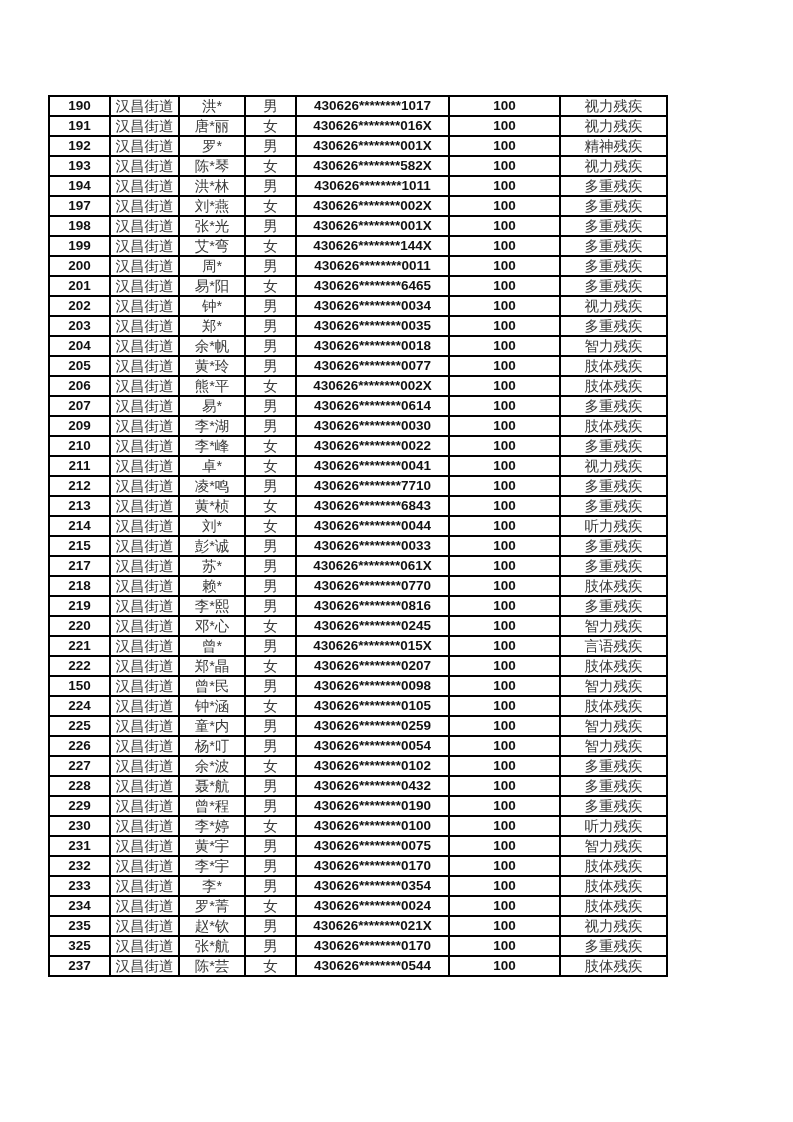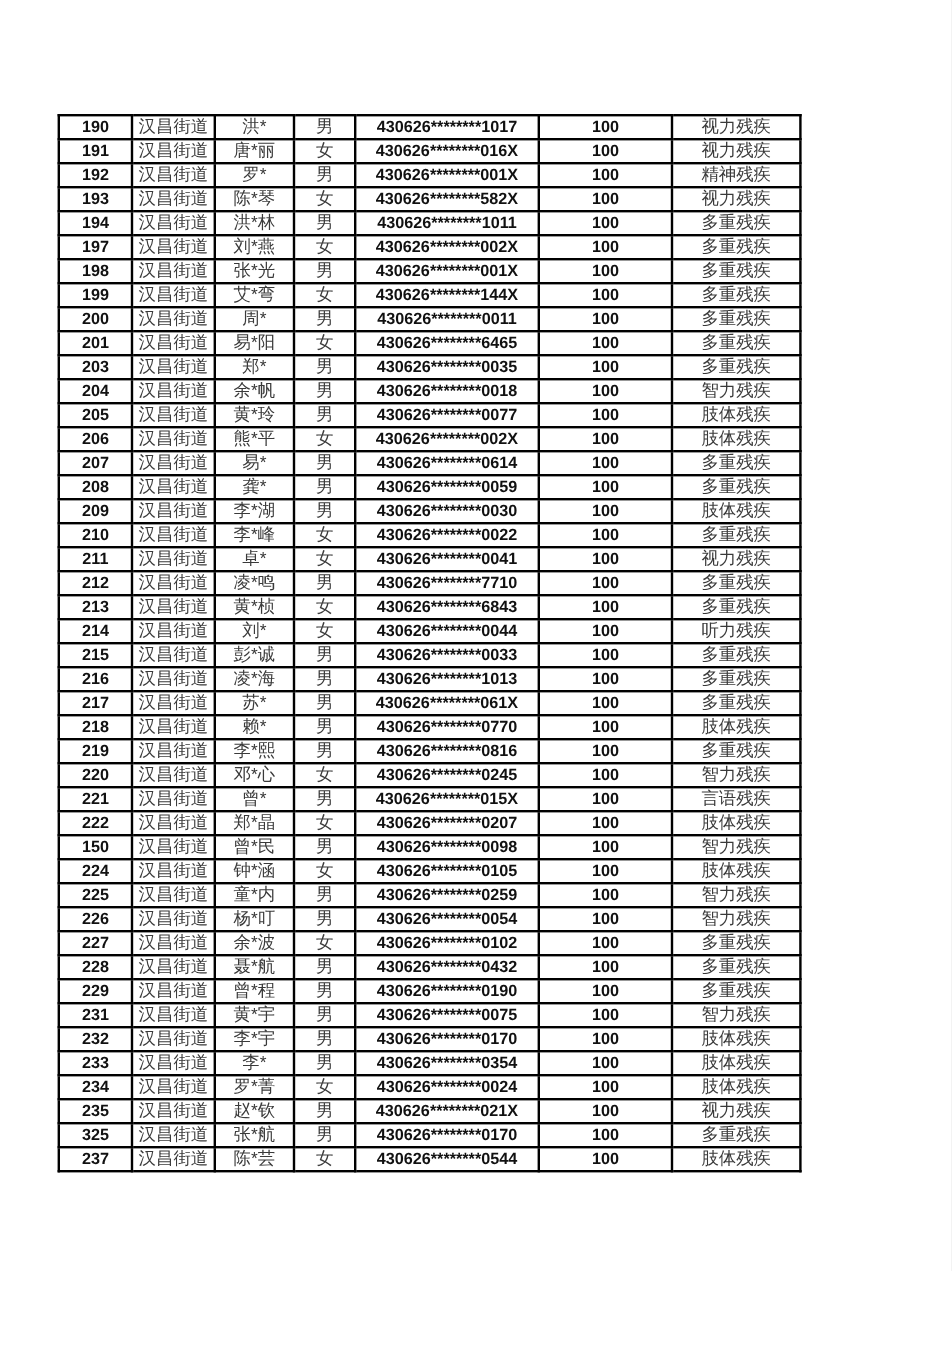--- a/index.html
+++ b/index.html
@@ -149,20 +149,29 @@
         <tr>
           <td class="num">201</td>
           <td class="cjk">汉昌街道</td>
           <td class="cjk">易*阳</td>
           <td class="cjk">女</td>
           <td class="num">430626********6465</td>
           <td class="num">100</td>
           <td class="cjk">多重残疾</td>
         </tr>
         <tr>
+          <td class="num">202</td>
+          <td class="cjk">汉昌街道</td>
+          <td class="cjk">钟*</td>
+          <td class="cjk">男</td>
+          <td class="num">430626********0034</td>
+          <td class="num">100</td>
+          <td class="cjk">视力残疾</td>
+        </tr>
+        <tr>
           <td class="num">203</td>
           <td class="cjk">汉昌街道</td>
           <td class="cjk">郑*</td>
           <td class="cjk">男</td>
           <td class="num">430626********0035</td>
           <td class="num">100</td>
           <td class="cjk">多重残疾</td>
         </tr>
         <tr>
           <td class="num">204</td>
@@ -194,29 +203,20 @@
         <tr>
           <td class="num">207</td>
           <td class="cjk">汉昌街道</td>
           <td class="cjk">易*</td>
           <td class="cjk">男</td>
           <td class="num">430626********0614</td>
           <td class="num">100</td>
           <td class="cjk">多重残疾</td>
         </tr>
         <tr>
-          <td class="num">208</td>
-          <td class="cjk">汉昌街道</td>
-          <td class="cjk">龚*</td>
-          <td class="cjk">男</td>
-          <td class="num">430626********0059</td>
-          <td class="num">100</td>
-          <td class="cjk">多重残疾</td>
-        </tr>
-        <tr>
           <td class="num">209</td>
           <td class="cjk">汉昌街道</td>
           <td class="cjk">李*湖</td>
           <td class="cjk">男</td>
           <td class="num">430626********0030</td>
           <td class="num">100</td>
           <td class="cjk">肢体残疾</td>
         </tr>
         <tr>
           <td class="num">210</td>
@@ -266,29 +266,20 @@
         <tr>
           <td class="num">215</td>
           <td class="cjk">汉昌街道</td>
           <td class="cjk">彭*诚</td>
           <td class="cjk">男</td>
           <td class="num">430626********0033</td>
           <td class="num">100</td>
           <td class="cjk">多重残疾</td>
         </tr>
         <tr>
-          <td class="num">216</td>
-          <td class="cjk">汉昌街道</td>
-          <td class="cjk">凌*海</td>
-          <td class="cjk">男</td>
-          <td class="num">430626********1013</td>
-          <td class="num">100</td>
-          <td class="cjk">多重残疾</td>
-        </tr>
-        <tr>
           <td class="num">217</td>
           <td class="cjk">汉昌街道</td>
           <td class="cjk">苏*</td>
           <td class="cjk">男</td>
           <td class="num">430626********061X</td>
           <td class="num">100</td>
           <td class="cjk">多重残疾</td>
         </tr>
         <tr>
           <td class="num">218</td>
@@ -390,20 +381,29 @@
           <td class="cjk">多重残疾</td>
         </tr>
         <tr>
           <td class="num">229</td>
           <td class="cjk">汉昌街道</td>
           <td class="cjk">曾*程</td>
           <td class="cjk">男</td>
           <td class="num">430626********0190</td>
           <td class="num">100</td>
           <td class="cjk">多重残疾</td>
+        </tr>
+        <tr>
+          <td class="num">230</td>
+          <td class="cjk">汉昌街道</td>
+          <td class="cjk">李*婷</td>
+          <td class="cjk">女</td>
+          <td class="num">430626********0100</td>
+          <td class="num">100</td>
+          <td class="cjk">听力残疾</td>
         </tr>
         <tr>
           <td class="num">231</td>
           <td class="cjk">汉昌街道</td>
           <td class="cjk">黄*宇</td>
           <td class="cjk">男</td>
           <td class="num">430626********0075</td>
           <td class="num">100</td>
           <td class="cjk">智力残疾</td>
         </tr>

